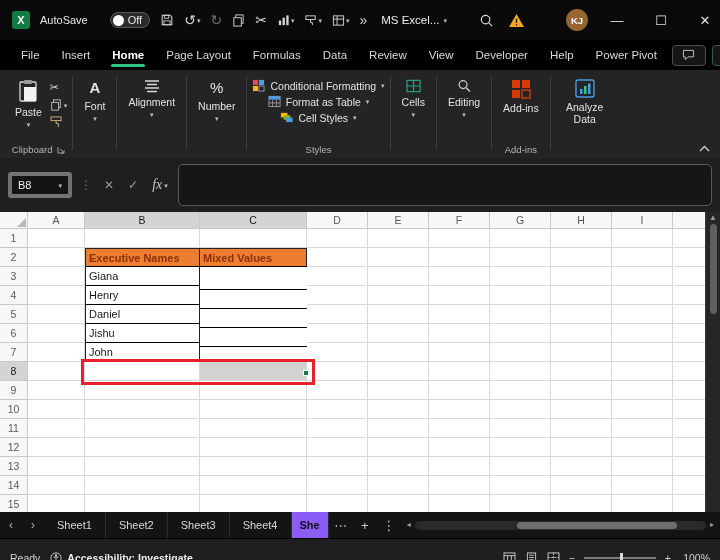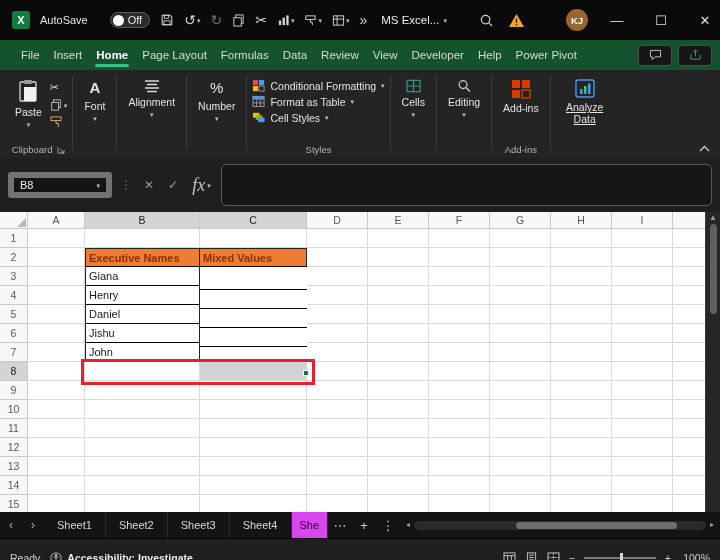--- a/index.html
+++ b/index.html
@@ -20,21 +20,21 @@
   .tb-ic.dim { color:#6f6f6f; }
   .chev { font-size:7px; color:#bdbdbd; line-height:1; }
   .tb-title { display:flex; align-items:center; gap:4px; font-size:11.5px; color:#efefef; margin-left:4px;}
   .tb-right { margin-left:auto; display:flex; align-items:center; gap:14px; padding-right:0; }
   .avatar { width:22px; height:22px; border-radius:50%; background:#96662e; color:#fff;
             font-size:9.5px; font-weight:bold; display:flex; align-items:center; justify-content:center;margin-left:27px; }
   .winbtn { width:30px; height:40px; display:flex; align-items:center; justify-content:center;
             color:#e0e0e0; font-size:13px; }
 
   
-  .menubar { height:30px; background:#14532d; display:flex; align-items:center; gap:0;
+  .menubar { height:30px; background:#000000; display:flex; align-items:center; gap:8px;
              padding:0 8px 0 14px; flex:0 0 auto; }
   .menu-tab { color:#d9d9d9; font-size:11.5px; padding:6px 7px 7px; position:relative; white-space:nowrap; }
   .menu-tab.active { color:#fff; font-weight:bold; }
   .menu-tab.active::after { content:""; position:absolute; left:6px; right:6px; bottom:1px;
                             height:2.5px; background:#33C481; border-radius:2px; }
   .menu-right { margin-left:auto; display:flex; gap:6px; }
   .mini-btn { width:34px; height:21px; border:1px solid #4d4d4d; border-radius:4px; background:#161616;
               display:flex; align-items:center; justify-content:center; }
   .mini-btn.share { border-color:#2d5f47; }
 
@@ -45,32 +45,32 @@
   .rdivider { width:1px; background:#3d3d3d; margin:4px 2px 8px; }
   .rgroup-label { font-size:9.5px; color:#b3b3b3; margin-top:auto; padding-bottom:3px;
                   display:flex; align-items:center; gap:4px; }
   .bigbtn { display:flex; flex-direction:column; align-items:center; justify-content:flex-start;
             gap:3px; padding:5px 6px 2px; color:#e3e3e3; font-size:10.5px; border-radius:3px; }
   .bigbtn .lbl { text-align:center; line-height:1.15; }
   .clip-body { display:flex; gap:2px; }
   .smallcol { display:flex; flex-direction:column; gap:5px; padding-top:7px; }
   .smallbtn { display:flex; align-items:center; gap:2px; color:#d6d6d6; font-size:11px; }
   .styles-rows { display:flex; flex-direction:column; gap:3px; padding-top:5px; }
-  .stylebtn { display:flex; align-items:center; gap:5px; color:#e3e3e3; font-size:10.5px; white-space:nowrap; }
+  .stylebtn { display:flex; align-items:center; gap:5px; color:#e3e3e3; font-size:10.5px; white-space:nowrap;justify-content:center; }
   .collapse-chev { position:absolute; right:10px; bottom:6px; color:#c9c9c9; }
 
   
   .formulabar { height:54px; background:#1f1f1f; display:flex; align-items:center; padding:0 8px; gap:6px;
                 flex:0 0 auto; }
-  .namebox { width:104px; height:26px; background:#141414; border:6px solid #737373; border-radius:3px;
+  .namebox { width:64px; height:26px; background:#141414; border:4px solid #737373; border-radius:3px;
              color:#eee; font-size:11px; display:flex; align-items:center; padding:0 6px; gap:4px; }
   .namebox .v { flex:1; }
   .fb-sep { color:#707070; font-size:12px; padding:0 2px; }
   .fb-btn { color:#9a9a9a; font-size:12px; padding:0 4px; display:flex; align-items:center; gap:2px;}
-  .fb-fx { font-family:"Liberation Serif", serif; font-style:italic; color:#c5c5c5; font-size:18px; }
+  .fb-fx { font-family:"Liberation Serif", serif; font-style:italic; color:#c5c5c5; font-size:14px; }
   .formula-input { flex:1; height:42px; background:#161616; border:1px solid #5a5a5a; border-radius:5px; }
 
   
   .sheetarea { height:300px; position:relative; background:#fff; flex:0 0 auto; display:flex; }
   .grid { display:grid; grid-template-rows:17px repeat(15,19px); width:705px; overflow:hidden;
           background:#fff; }
   .gcell { border-right:1px solid #d9d9d9; border-bottom:1px solid #d9d9d9; background:#fff;
            font-size:11px; color:#1a1a1a; display:flex; align-items:center; padding:0 3px;
            white-space:nowrap; overflow:hidden; }
   .ch, .rh { background:#f7f7f7; color:#5a5a5a; justify-content:center; font-size:10.5px;
@@ -92,21 +92,21 @@
   .vscroll { width:15px; background:#262626; border-left:1px solid #3a3a3a; display:flex;
              flex-direction:column; align-items:center; padding-top:2px; gap:2px; }
   .vthumb { width:7px; height:90px; background:#5f5f5f; border-radius:4px; }
   .scroll-arrow { color:#9a9a9a; font-size:8px; line-height:1; }
 
   
   .sheettabs { height:26px; background:#141414; display:flex; align-items:stretch; flex:0 0 auto;
                color:#d9d9d9; font-size:11px; }
   .tabnav { width:22px; display:flex; align-items:center; justify-content:center; color:#b3b3b3; font-size:12px; }
   .stab { display:flex; align-items:center; padding:0 13px; border-right:1px solid #2a2a2a; }
-  .stab.active { background:#d946ef; color:#111; font-weight:normal; padding:0 8px; }
+  .stab.active { background:#8b5cf6; color:#111; font-weight:bold; padding:0 8px; }
   .stab-btn { width:24px; display:flex; align-items:center; justify-content:center; color:#c9c9c9; font-size:13px; }
   .hscroll { flex:1; display:flex; align-items:center; gap:4px; padding:0 6px; }
   .htrack { flex:1; height:9px; background:#2a2a2a; border-radius:5px; position:relative; }
   .hthumb { position:absolute; left:35%; width:55%; top:1px; bottom:1px; background:#6e6e6e; border-radius:5px; }
 
   
   .statusbar { height:38px; background:#1f1f1f; border-top:1px solid #000; display:flex; align-items:center;
                color:#cfcfcf; font-size:10.5px; padding:0 10px; gap:10px; flex:0 0 auto; }
   .acc { display:flex; align-items:flex-start; gap:5px; color:#ededed; font-weight:bold; }
   .sb-right { margin-left:auto; display:flex; align-items:center; gap:9px; }
@@ -369,21 +369,21 @@
         <span class="lbl">Add-ins</span>
       </div>
       <div class="rgroup-label">
           <span>Add-ins</span>
         </div>
     </div>
 
     <div class="rdivider"></div>
 
     <div class="rgroup">
-      <div class="bigbtn" style="max-width:58px;text-decoration:underline;">
+      <div class="bigbtn" style="max-width:58px;">
         <svg width="20" height="19" viewBox="0 0 20 19">
             <rect x="1" y="1" width="18" height="17" rx="2" fill="none" stroke="#4A9BE8" stroke-width="1.4"></rect>
             <rect x="5" y="10" width="2.5" height="5" fill="#4A9BE8"></rect>
             <rect x="9" y="7" width="2.5" height="8" fill="#33C481"></rect>
             <rect x="13" y="4.5" width="2.5" height="10.5" fill="#4A9BE8"></rect>
           </svg>
         <span class="lbl">Analyze Data</span>
       </div>
     </div>
 

